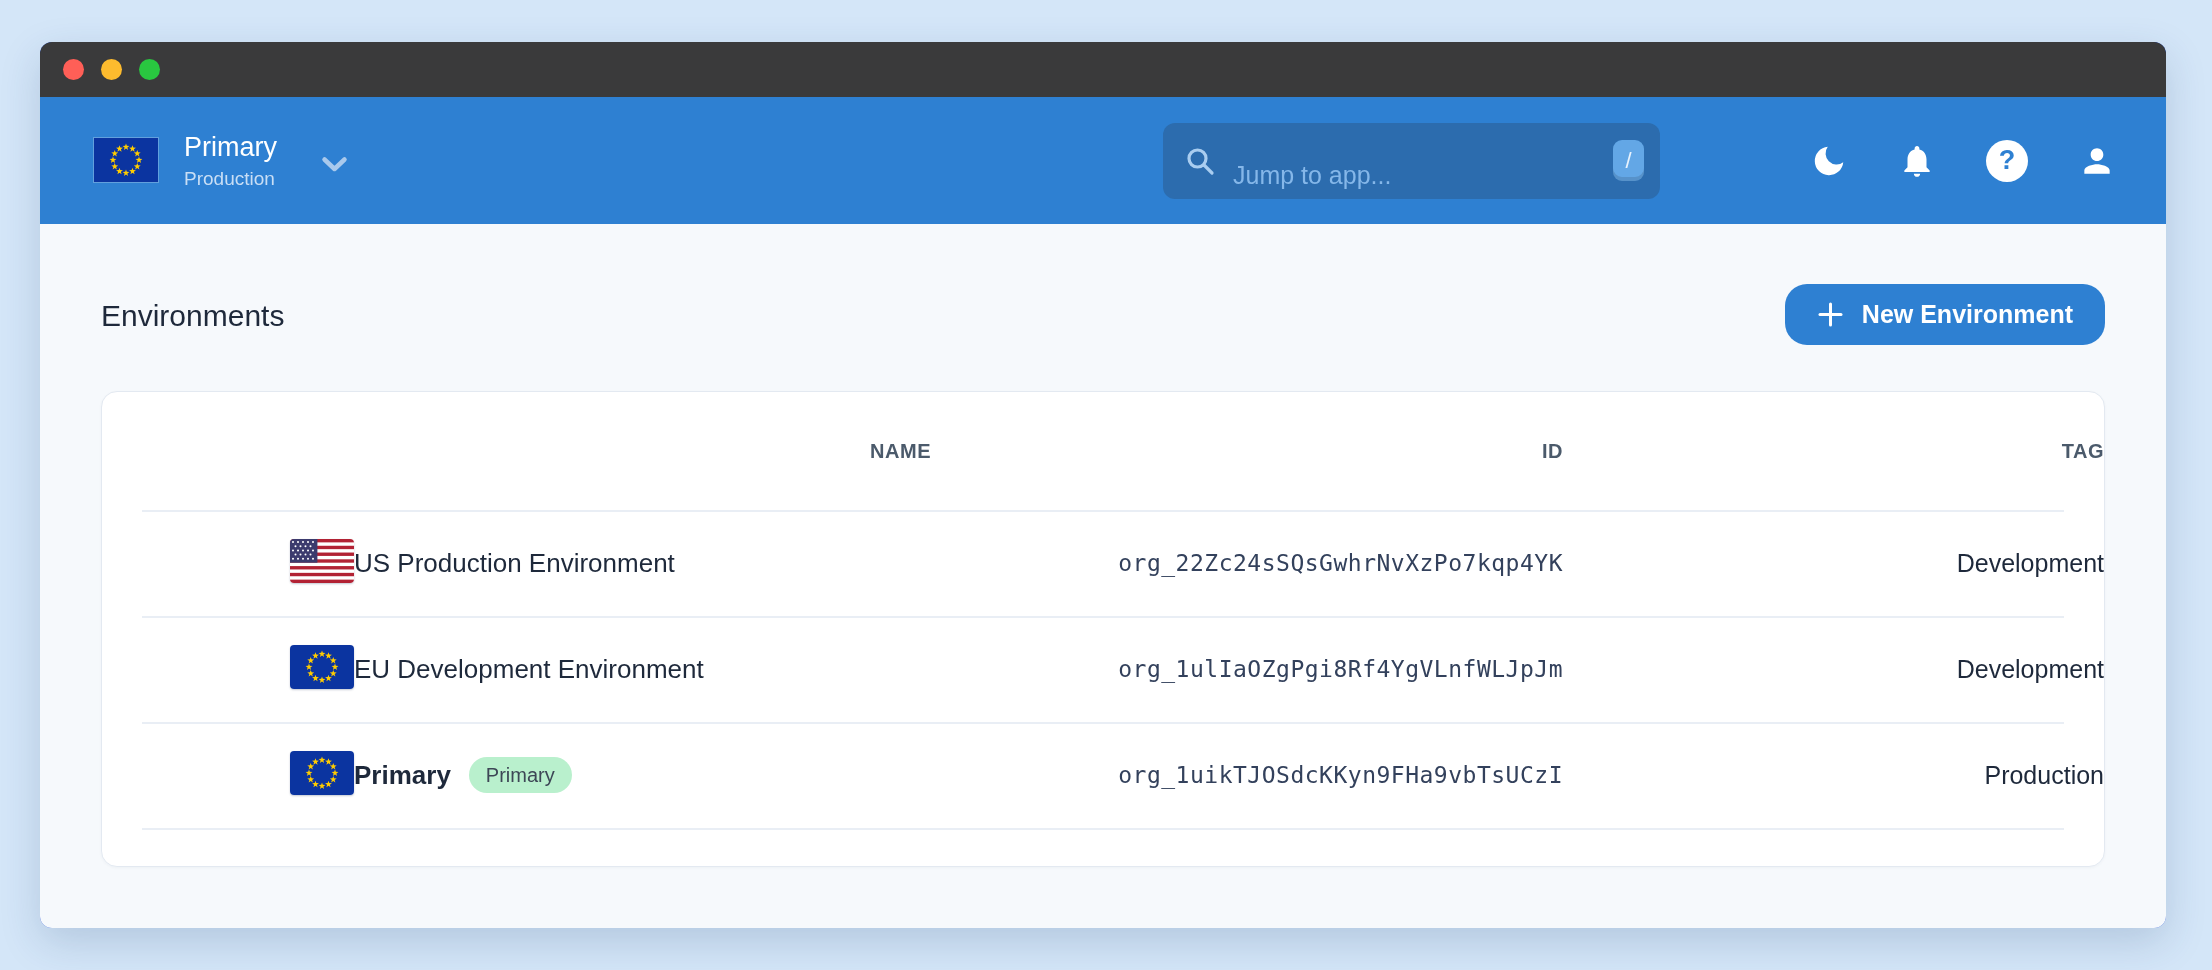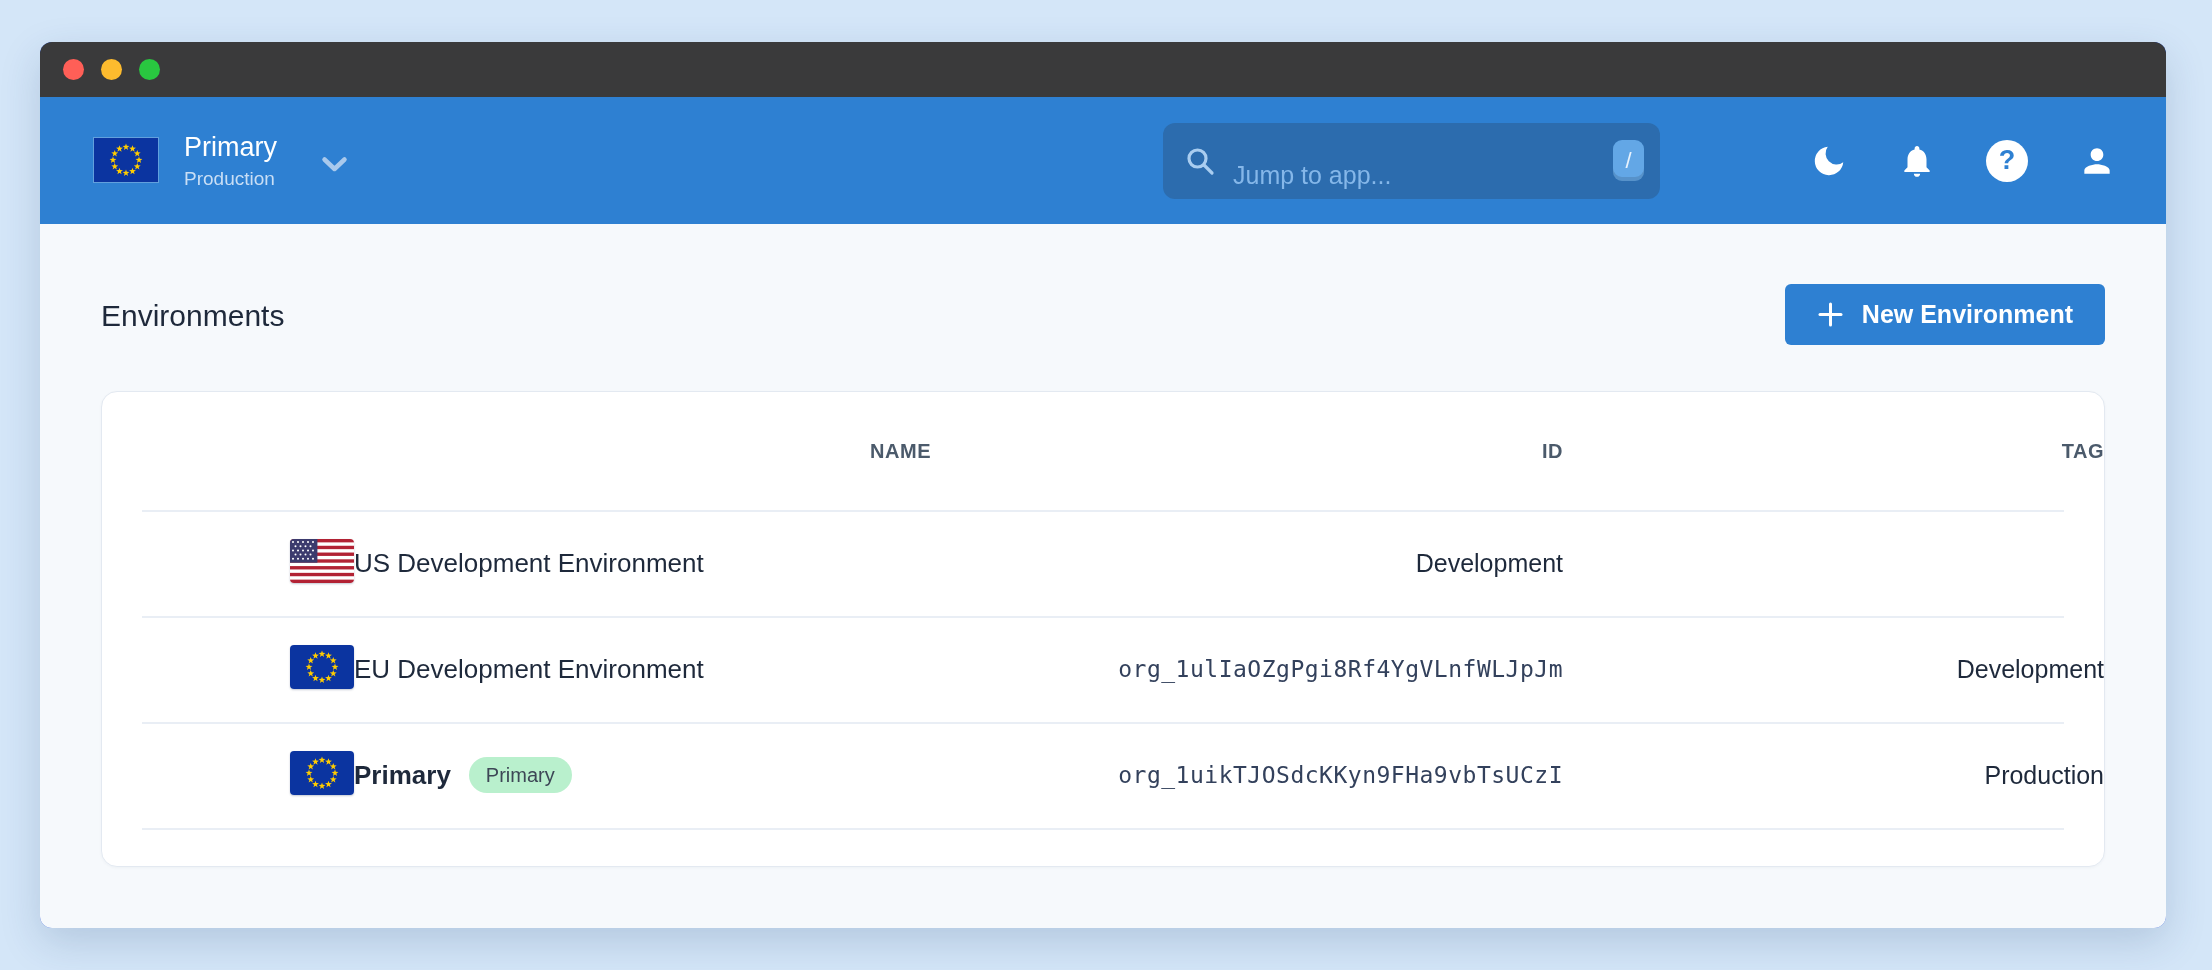--- a/index.html
+++ b/index.html
@@ -65,21 +65,21 @@
     color:#2e80d2; font-size:27px; font-weight:700;
   }
 
   
   .content { height:912px; background:#f6f9fc; padding:0 61px; }
   .page-head {
     padding-top:60px; display:flex; align-items:flex-end; justify-content:space-between;
   }
   .page-title { font-size:30px; font-weight:400; color:#1e293b; padding-bottom:12px; }
   .new-env-btn {
-    height:61px; padding:15px 32px; border:none; border-radius:6px; cursor:pointer;
+    height:61px; padding:15px 32px; border:none; border-radius:22px; cursor:pointer;
     background:#2e80d2; color:#ffffff; font-family:"Liberation Sans", sans-serif;
     font-size:25px; font-weight:700;
     display:flex; align-items:center; gap:18px;
   }
 
   .card {
     margin-top:46px; height:476px; background:#ffffff;
     border:1.5px solid #e3e9f1; border-radius:16px;
     box-shadow:0 1px 3px rgba(16,42,83,0.04);
     overflow:hidden;
@@ -252,23 +252,24 @@
       </div>
 
       <div>
   <div class="t-grid t-row">
     <div>
       <svg class="flag" viewBox="0 0 64 44">
                 <use href="#flag-us"></use>
               </svg>
     </div>
     <div class="cell-name">
-      <span class="name-text">US Development Environment</span>
-
-    </div>
+      <span class="name-text">US Production Environment</span>
+
+    </div>
+    <div class="cell-id">org_22Zc24sSQsGwhrNvXzPo7kqp4YK</div>
     <div class="cell-tag">Development</div>
   </div>
 
   <div class="t-grid t-row">
     <div>
       <svg class="flag" viewBox="0 0 64 44">
                 <use href="#flag-eu"></use>
               </svg>
     </div>
     <div class="cell-name">

